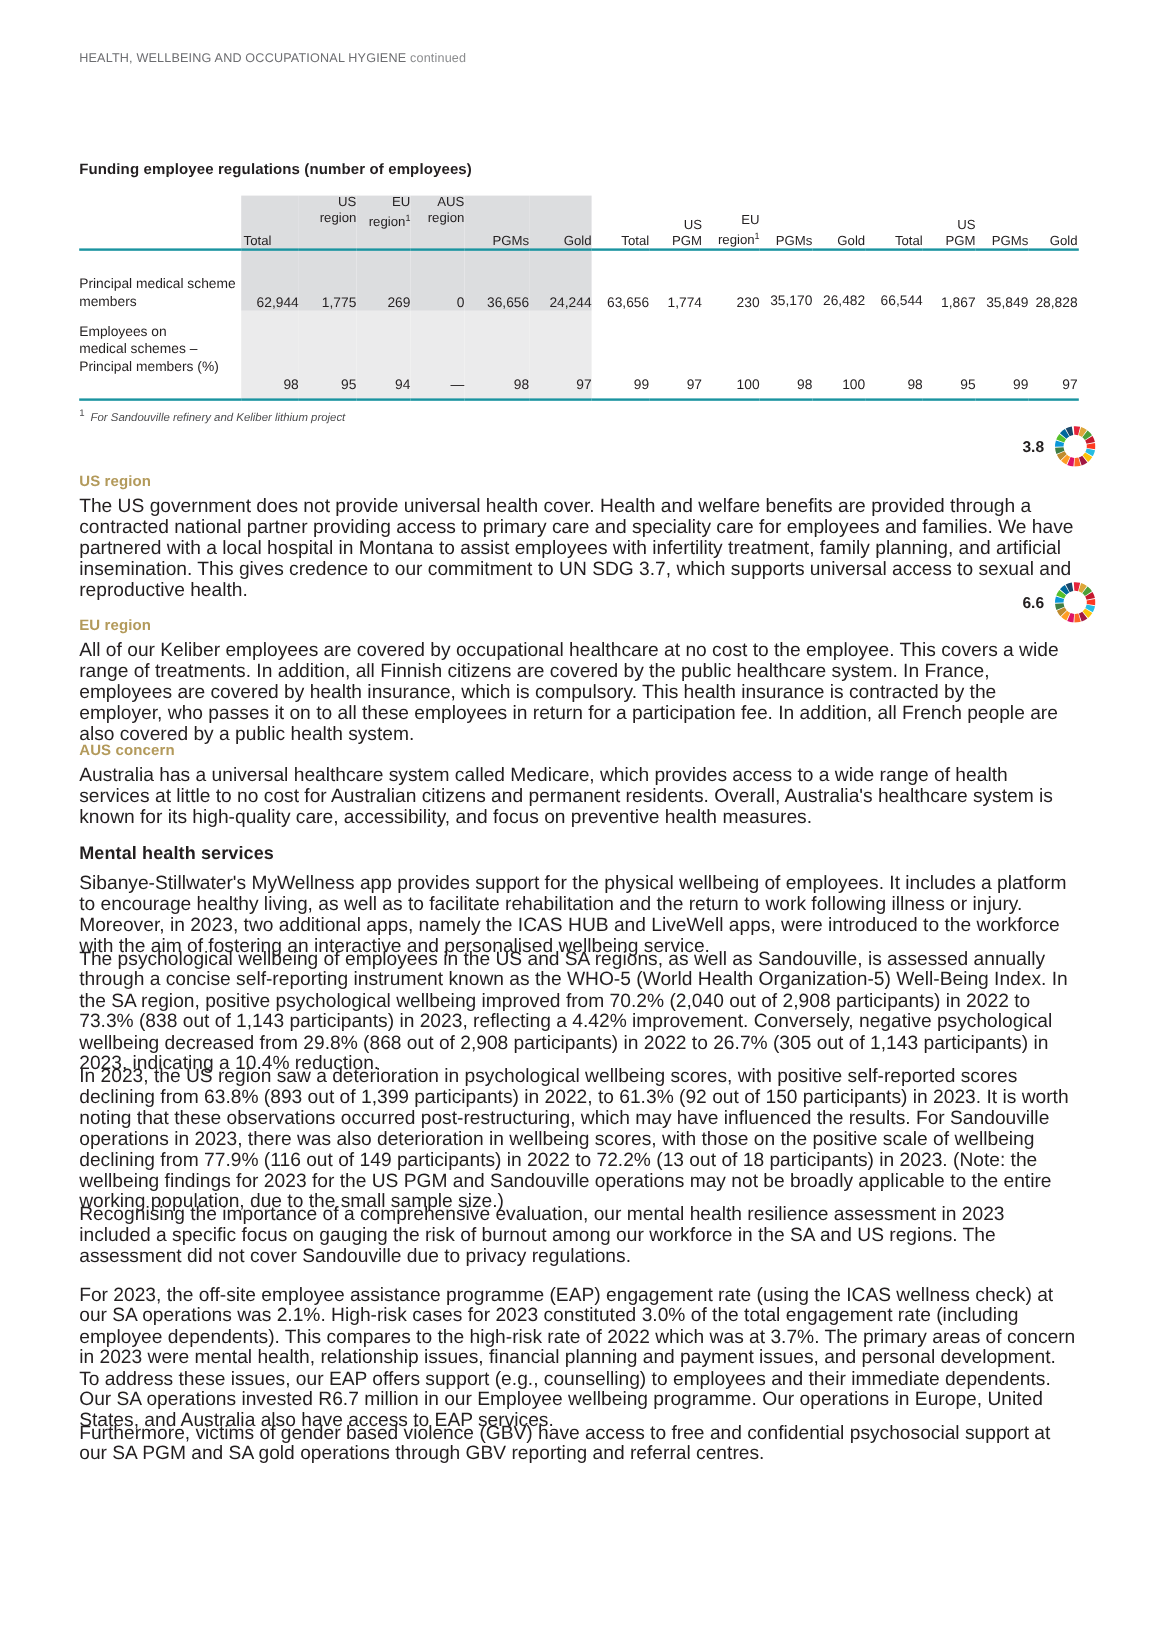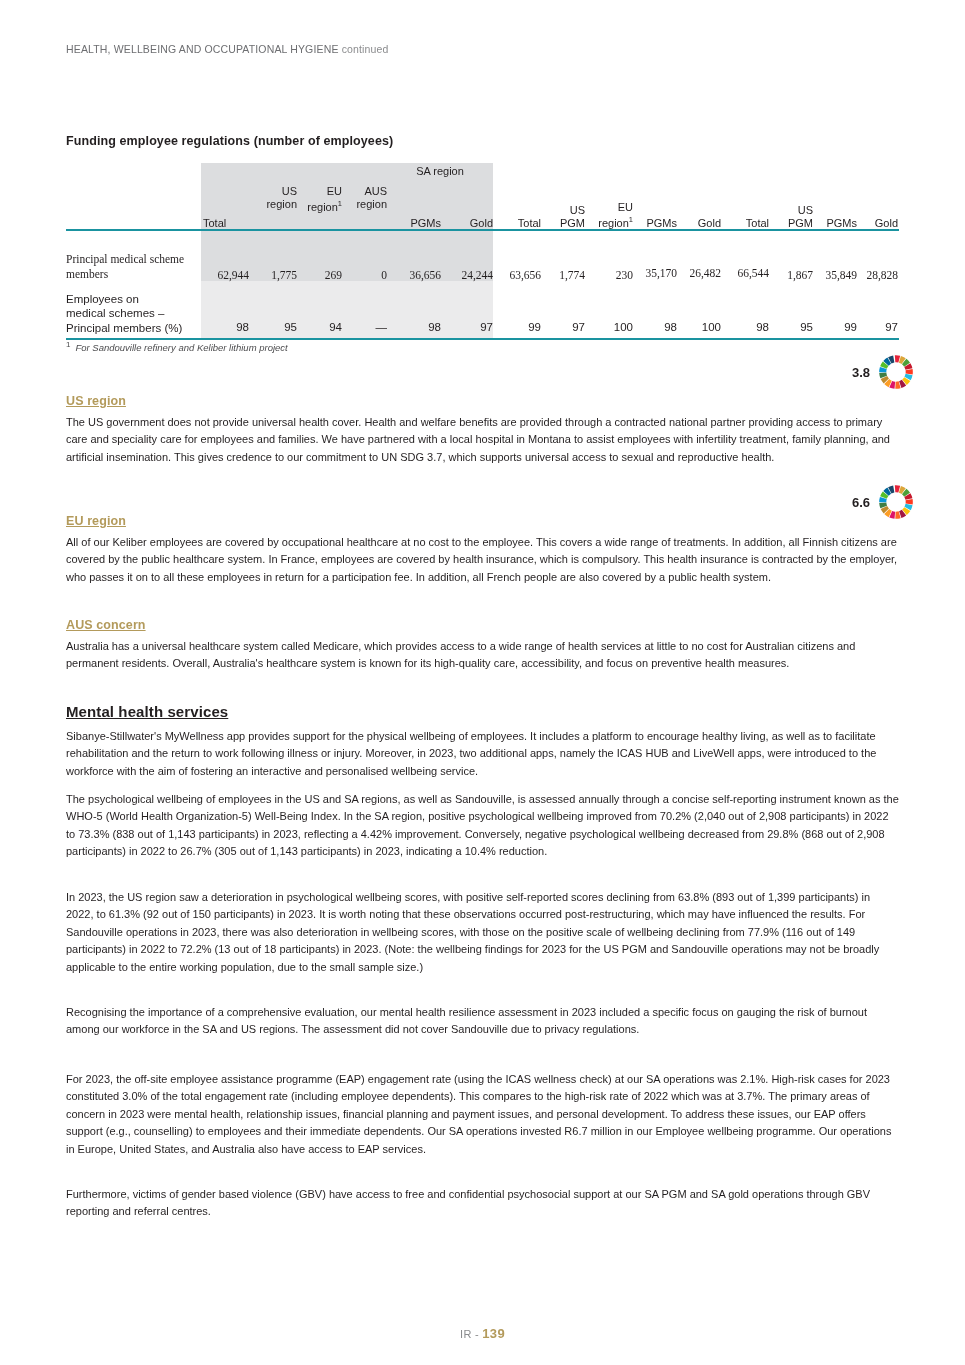--- a/index.html
+++ b/index.html
@@ -97,28 +97,28 @@
     line-height: 14.5px;
     vertical-align: top;
   }
   .num {
     text-align: right;
     font-size: 11.5px;
     color: #231f20;
     padding: 0 5px 0 0;
     white-space: nowrap;
   }
-  .teal-top { border-top: 2.5px solid #1a93a0; font-family: Liberation Serif, serif; }
+  .teal-top { border-top: 2.5px solid #1a93a0; }
   .teal-bot { border-bottom: 2.5px solid #1a93a0; }
   .r1 td { height: 42px; vertical-align: top; padding-top: 5px; }
   .r1 td.num { padding-top: 6px; }
   .r1 td.num.drop { vertical-align: bottom; padding-bottom: 2px; }
   .r2 td { height: 52px; }
   .r2 td.num { vertical-align: bottom; padding-bottom: 5px; }
-  .r2 td.rowlabel { vertical-align: bottom; padding-bottom: 3px; }
+  .r2 td.rowlabel { vertical-align: bottom; padding-bottom: 19px; }
 
   .tbl-foot {
     position: absolute;
     left: 66px;
     top: 340px;
     font-size: 9.5px;
     font-style: italic;
     color: #4d4d4f;
   }
   .tbl-foot .fn-mark {
@@ -142,28 +142,27 @@
   }
   .sdg svg { display: block; }
 
   
   .sec-head {
     position: absolute;
     font-size: 12.5px;
     font-weight: bold;
     color: #b39a5b;
     letter-spacing: 0.1px;
-    text-decoration: underline;
   }
   .sec-head.dark { color: #231f20; font-size: 15px; }
   p.body {
     position: absolute;
     margin: 0;
     width: 833px;
-    font-size: 11px;
+    font-size: 16px;
     line-height: 17.4px;
     color: #231f20;
     text-align: left;
   }
 
   
   .footer {
     position: absolute;
     left: 0;
     top: 1326px;
@@ -207,26 +206,20 @@
           <col style="width:44px">
           <col style="width:44px">
         <col style="width:48px">
           <col style="width:44px">
           <col style="width:44px">
           <col style="width:42px">
       </colgroup>
 
       <tbody>
 
-      <tr>
-        <td style="height:20px"></td>
-        <td class="shade" colspan="4"></td>
-        <td class="shade hdr-cell ctr" colspan="2" style="height:20px;padding-bottom:0;vertical-align:top;padding-top:2px">SA region</td>
-        <td colspan="9"></td>
-      </tr>
 
       <tr>
         <td style="height:44px"></td>
         <td class="shade hdr-cell" style="height:44px;text-align:left;padding-left:2px">Total</td>
         <td class="shade hdr-cell" style="height:44px;vertical-align:top">US<br>region</td>
         <td class="shade hdr-cell" style="height:44px;vertical-align:top">EU<br>region<span class="sup">1</span></td>
         <td class="shade hdr-cell" style="height:44px;vertical-align:top">AUS<br>region</td>
         <td class="shade hdr-cell" style="height:44px">PGMs</td>
         <td class="shade hdr-cell" style="height:44px">Gold</td>
 
@@ -365,18 +358,14 @@
   <p class="body" style="left:66px; top:638px;">Australia has a universal healthcare system called Medicare, which provides access to a wide range of health services at little to no cost for Australian citizens and permanent residents. Overall, Australia's healthcare system is known for its high-quality care, accessibility, and focus on preventive health measures.</p>
 
   <div class="sec-head dark" style="left:66px; top:703px;">Mental health services</div>
   <p class="body" style="left:66px; top:728px;">Sibanye-Stillwater's MyWellness app provides support for the physical wellbeing of employees. It includes a platform to encourage healthy living, as well as to facilitate rehabilitation and the return to work following illness or injury. Moreover, in 2023, two additional apps, namely the ICAS HUB and LiveWell apps, were introduced to the workforce with the aim of fostering an interactive and personalised wellbeing service.</p>
   <p class="body" style="left:66px; top:791px;">The psychological wellbeing of employees in the US and SA regions, as well as Sandouville, is assessed annually through a concise self-reporting instrument known as the WHO-5 (World Health Organization-5) Well-Being Index. In the SA region, positive psychological wellbeing improved from 70.2% (2,040 out of 2,908 participants) in 2022 to 73.3% (838 out of 1,143 participants) in 2023, reflecting a 4.42% improvement. Conversely, negative psychological wellbeing decreased from 29.8% (868 out of 2,908 participants) in 2022 to 26.7% (305 out of 1,143 participants) in 2023, indicating a 10.4% reduction.</p>
   <p class="body" style="left:66px; top:889px;">In 2023, the US region saw a deterioration in psychological wellbeing scores, with positive self-reported scores declining from 63.8% (893 out of 1,399 participants) in 2022, to 61.3% (92 out of 150 participants) in 2023. It is worth noting that these observations occurred post-restructuring, which may have influenced the results. For Sandouville operations in 2023, there was also deterioration in wellbeing scores, with those on the positive scale of wellbeing declining from 77.9% (116 out of 149 participants) in 2022 to 72.2% (13 out of 18 participants) in 2023. (Note: the wellbeing findings for 2023 for the US PGM and Sandouville operations may not be broadly applicable to the entire working population, due to the small sample size.)</p>
   <p class="body" style="left:66px; top:1004px;">Recognising the importance of a comprehensive evaluation, our mental health resilience assessment in 2023 included a specific focus on gauging the risk of burnout among our workforce in the SA and US regions. The assessment did not cover Sandouville due to privacy regulations.</p>
   <p class="body" style="left:66px; top:1071px;">For 2023, the off-site employee assistance programme (EAP) engagement rate (using the ICAS wellness check) at our SA operations was 2.1%. High-risk cases for 2023 constituted 3.0% of the total engagement rate (including employee dependents). This compares to the high-risk rate of 2022 which was at 3.7%. The primary areas of concern in 2023 were mental health, relationship issues, financial planning and payment issues, and personal development. To address these issues, our EAP offers support (e.g., counselling) to employees and their immediate dependents. Our SA operations invested R6.7 million in our Employee wellbeing programme. Our operations in Europe, United States, and Australia also have access to EAP services.</p>
   <p class="body" style="left:66px; top:1186px;">Furthermore, victims of gender based violence (GBV) have access to free and confidential psychosocial support at our SA PGM and SA gold operations through GBV reporting and referral centres.</p>
 
-  <div class="footer">
-    <span>IR -</span>
-    <span class="pg">139</span>
-  </div>
 
 </div>
 
 </body></html>

